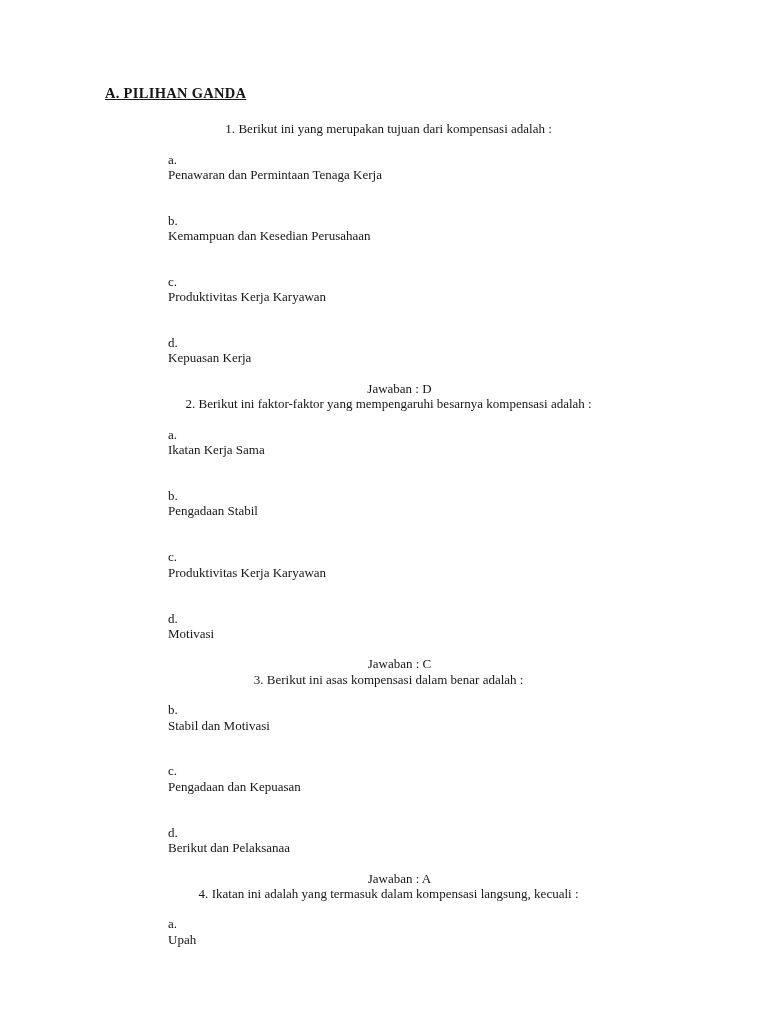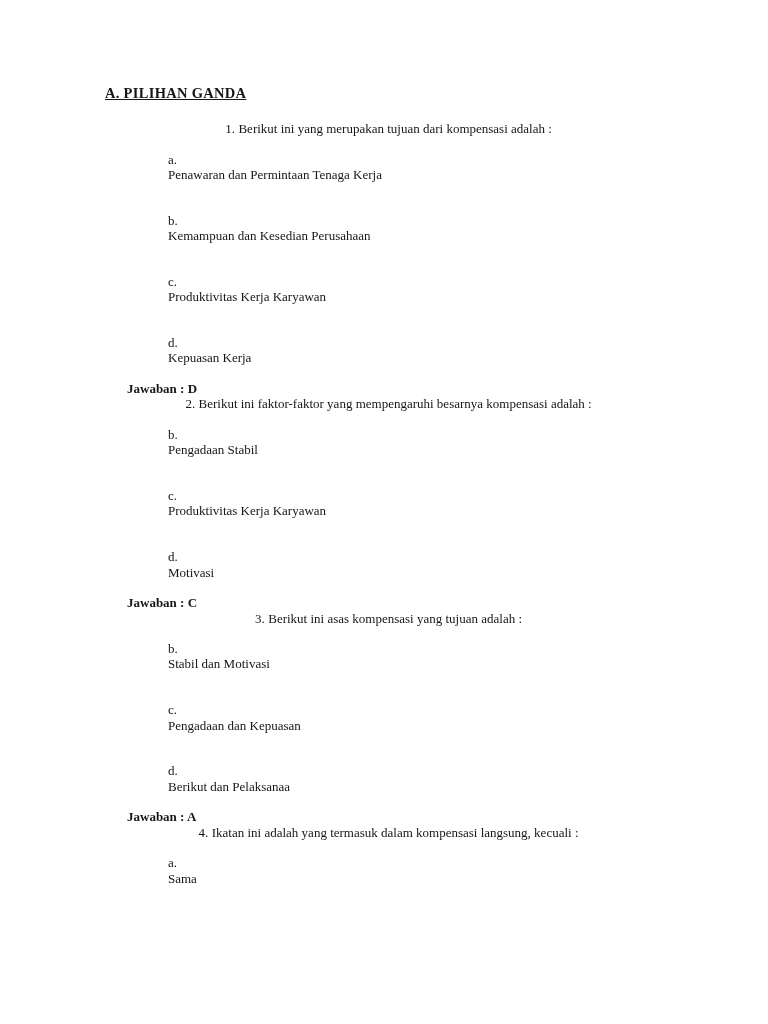--- a/index.html
+++ b/index.html
@@ -44,21 +44,22 @@
     text-indent: -14px;
     white-space: pre-wrap;
   }
   .opt-letter {
     display: inline-block;
     width: 11px;
     text-indent: 0;
   }
   .answer {
     padding-left: 29px;
-    font-weight: bold;
+    font-weight: normal;
+    text-align: center;
   }
 </style>
 </head>
 <body>
 
 <div class="page">
   <div class="content">
 
     <div class="title">A. PILIHAN GANDA</div>
 
@@ -85,38 +86,42 @@
       </div>
       <div class="answer">Jawaban : D</div>
     </div>
 
     <div class="q">
       <div class="q-first">
         <span class="qnum">2.</span>
         <span>Berikut ini faktor-faktor yang mempengaruhi besarnya kompensasi adalah :</span>
       </div>
       <div class="opt">
+        <span class="opt-letter">a.</span>
+        <span>Ikatan Kerja Sama</span>
+      </div>
+      <div class="opt">
         <span class="opt-letter">b.</span>
         <span>Pengadaan Stabil</span>
       </div>
       <div class="opt">
         <span class="opt-letter">c.</span>
         <span>Produktivitas Kerja Karyawan</span>
       </div>
       <div class="opt">
         <span class="opt-letter">d.</span>
         <span>Motivasi</span>
       </div>
       <div class="answer">Jawaban : C</div>
     </div>
 
     <div class="q">
       <div class="q-first">
         <span class="qnum">3.</span>
-        <span>Berikut ini asas kompensasi yang tujuan adalah :</span>
+        <span>Berikut ini asas kompensasi dalam benar adalah :</span>
       </div>
       <div class="opt">
         <span class="opt-letter">b.</span>
         <span>Stabil dan Motivasi</span>
       </div>
       <div class="opt">
         <span class="opt-letter">c.</span>
         <span>Pengadaan dan Kepuasan</span>
       </div>
       <div class="opt">
@@ -126,21 +131,21 @@
       <div class="answer">Jawaban : A</div>
     </div>
 
     <div class="q">
       <div class="q-first">
         <span class="qnum">4.</span>
         <span>Ikatan ini adalah yang termasuk dalam kompensasi langsung, kecuali :</span>
       </div>
       <div class="opt">
         <span class="opt-letter">a.</span>
-        <span>Sama</span>
+        <span>Upah</span>
       </div>
       <div class="opt">
         
         
       </div>
 
     </div>
 
   </div>
 </div>

